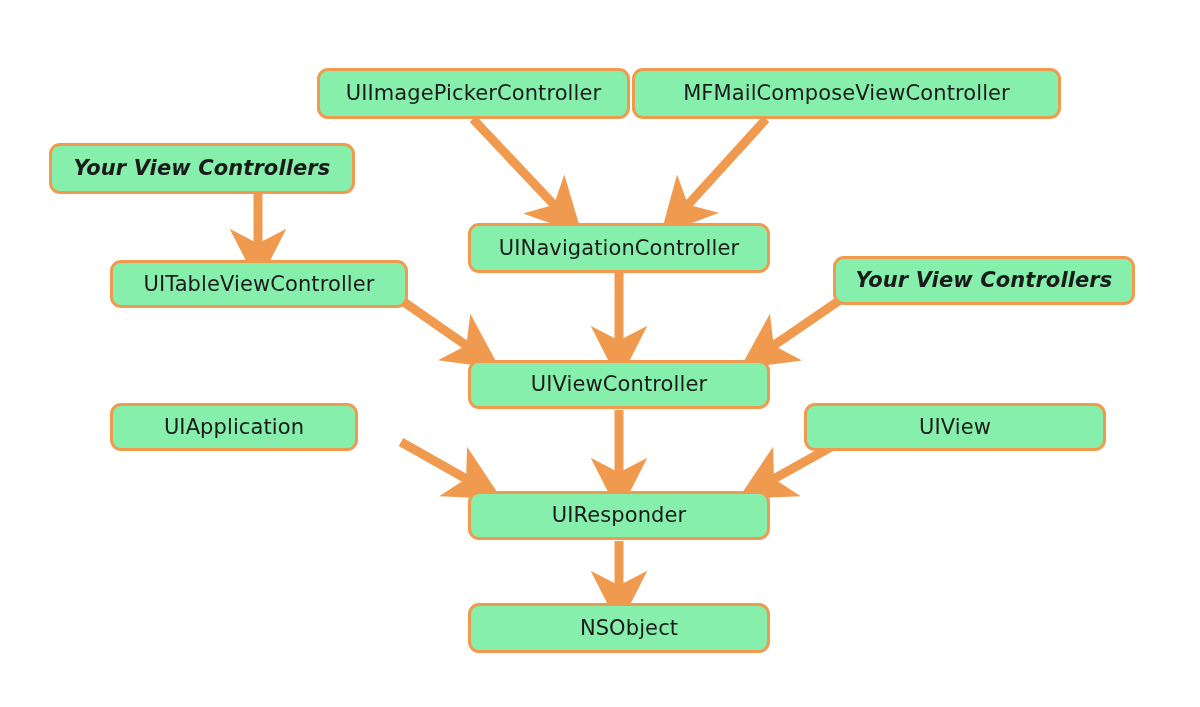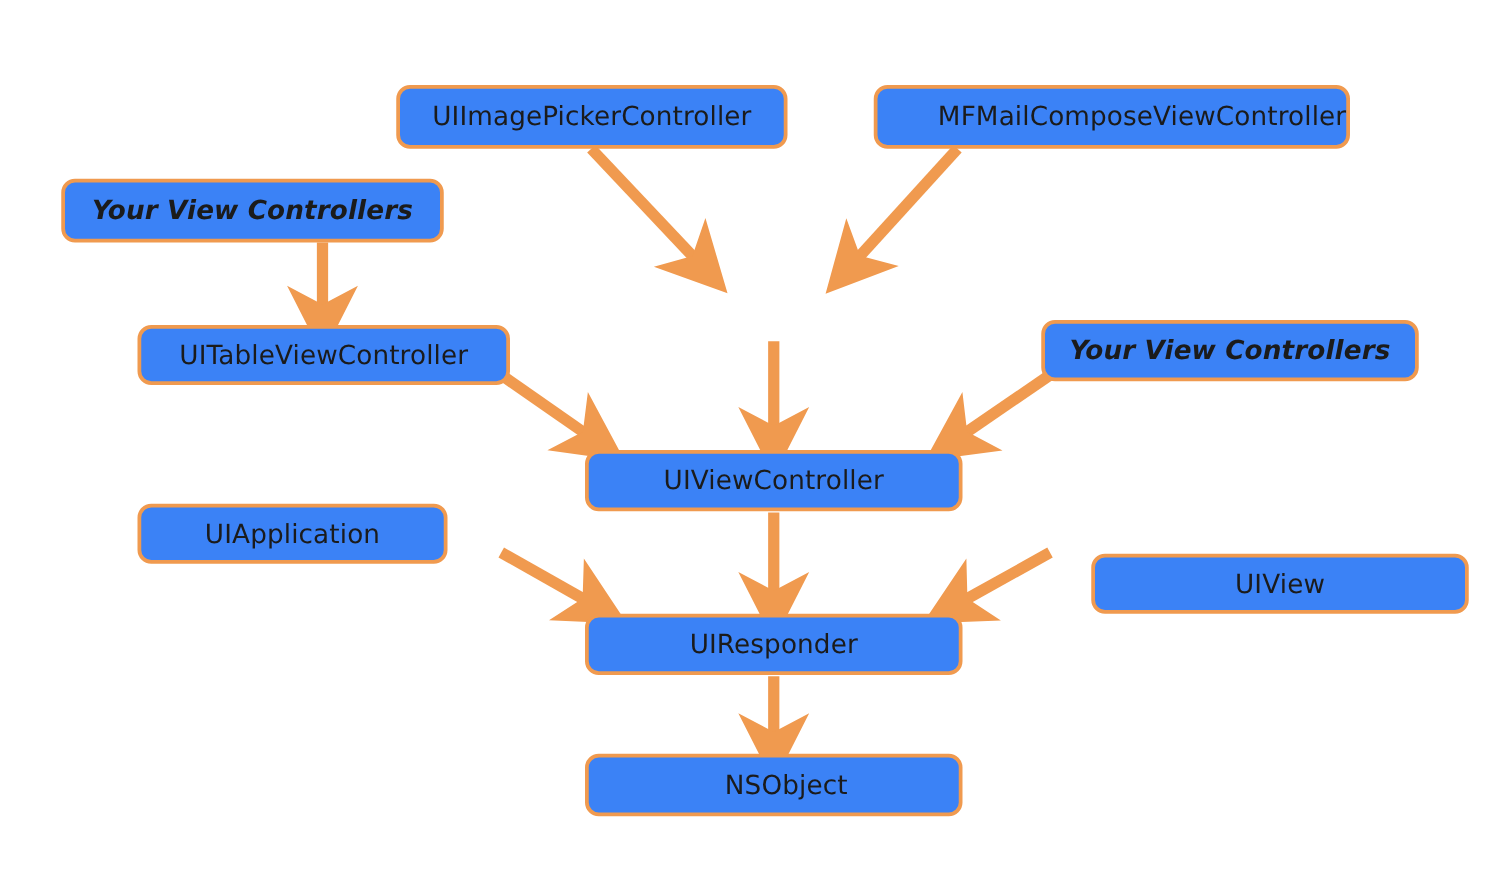--- a/index.html
+++ b/index.html
@@ -11,21 +11,21 @@
     position: relative;
     width: 1200px;
     height: 707px;
     background: #ffffff;
     overflow: hidden;
     font-family: "DejaVu Sans", "Liberation Sans", sans-serif;
   }
   .node {
     position: absolute;
     box-sizing: border-box;
-    background: #3b82f6;
+    background: #86efac;
     border: 3px solid #f09a4f;
     border-radius: 11px;
     display: flex;
     align-items: center;
     justify-content: center;
     z-index: 5;
   }
   .node-label {
     color: #1b1b1b;
     font-size: 21px;
@@ -80,46 +80,49 @@
       <line x1="840" y1="442" x2="770" y2="481"></line>
 
       <line x1="619" y1="541" x2="619" y2="590"></line>
     </g>
   </svg>
 
   <div class="node" style="left:317px; top:68px; width:313px; height:51px;">
     <span class="node-label">UIImagePickerController</span>
   </div>
 
-  <div class="node" style="left:699px; top:68px; width:381px; height:51px;justify-content:flex-end;">
+  <div class="node" style="left:632px; top:68px; width:429px; height:51px;">
     <span class="node-label">MFMailComposeViewController</span>
   </div>
 
   <div class="node italic" style="left:49px; top:143px; width:306px; height:51px;">
     <span class="node-label">Your View Controllers</span>
   </div>
 
+  <div class="node" style="left:468px; top:223px; width:302px; height:50px;">
+    <span class="node-label">UINavigationController</span>
+  </div>
 
   <div class="node" style="left:110px; top:260px; width:298px; height:48px;">
     <span class="node-label">UITableViewController</span>
   </div>
 
   <div class="node italic" style="left:833px; top:256px; width:302px; height:49px;">
     <span class="node-label">Your View Controllers</span>
   </div>
 
   <div class="node" style="left:468px; top:360px; width:302px; height:49px;text-align:right;">
     <span class="node-label">UIViewController</span>
   </div>
 
   <div class="node" style="left:110px; top:403px; width:248px; height:48px;">
     <span class="node-label">UIApplication</span>
   </div>
 
-  <div class="node" style="left:873px; top:403px; width:302px; height:48px;margin-top:40px;">
+  <div class="node" style="left:804px; top:403px; width:302px; height:48px;">
     <span class="node-label">UIView</span>
   </div>
 
   <div class="node" style="left:468px; top:491px; width:302px; height:49px;">
     <span class="node-label">UIResponder</span>
   </div>
 
   <div class="node" style="left:468px; top:603px; width:302px; height:50px;padding-left:20px;">
     <span class="node-label">NSObject</span>
   </div>

